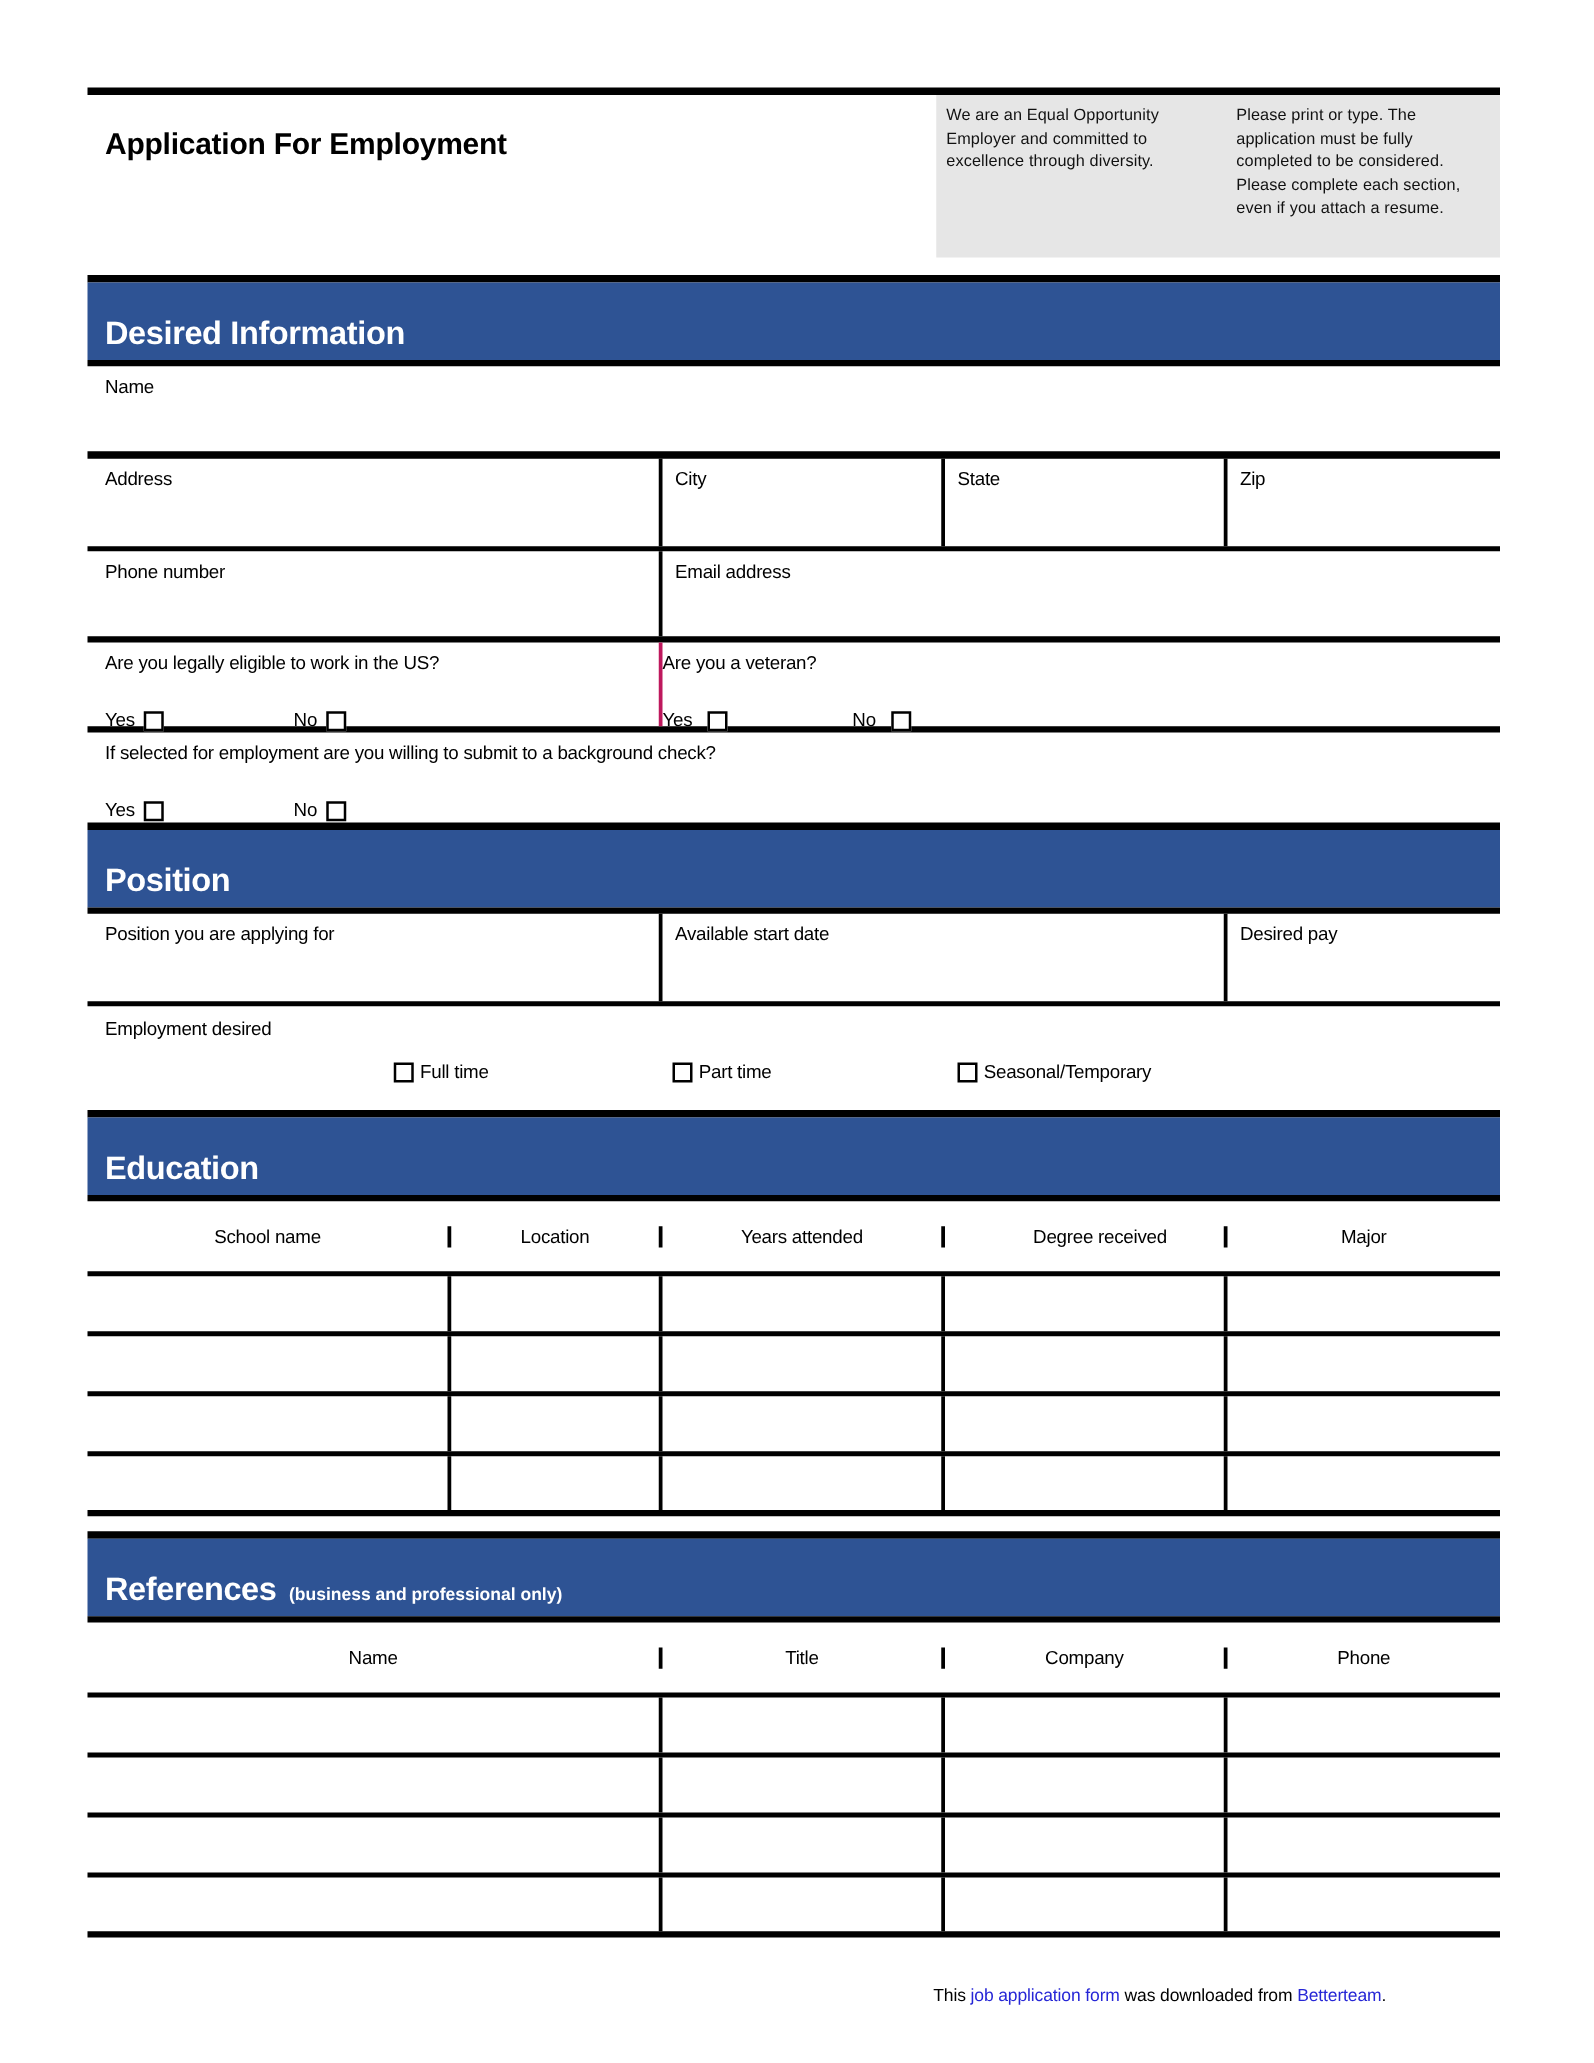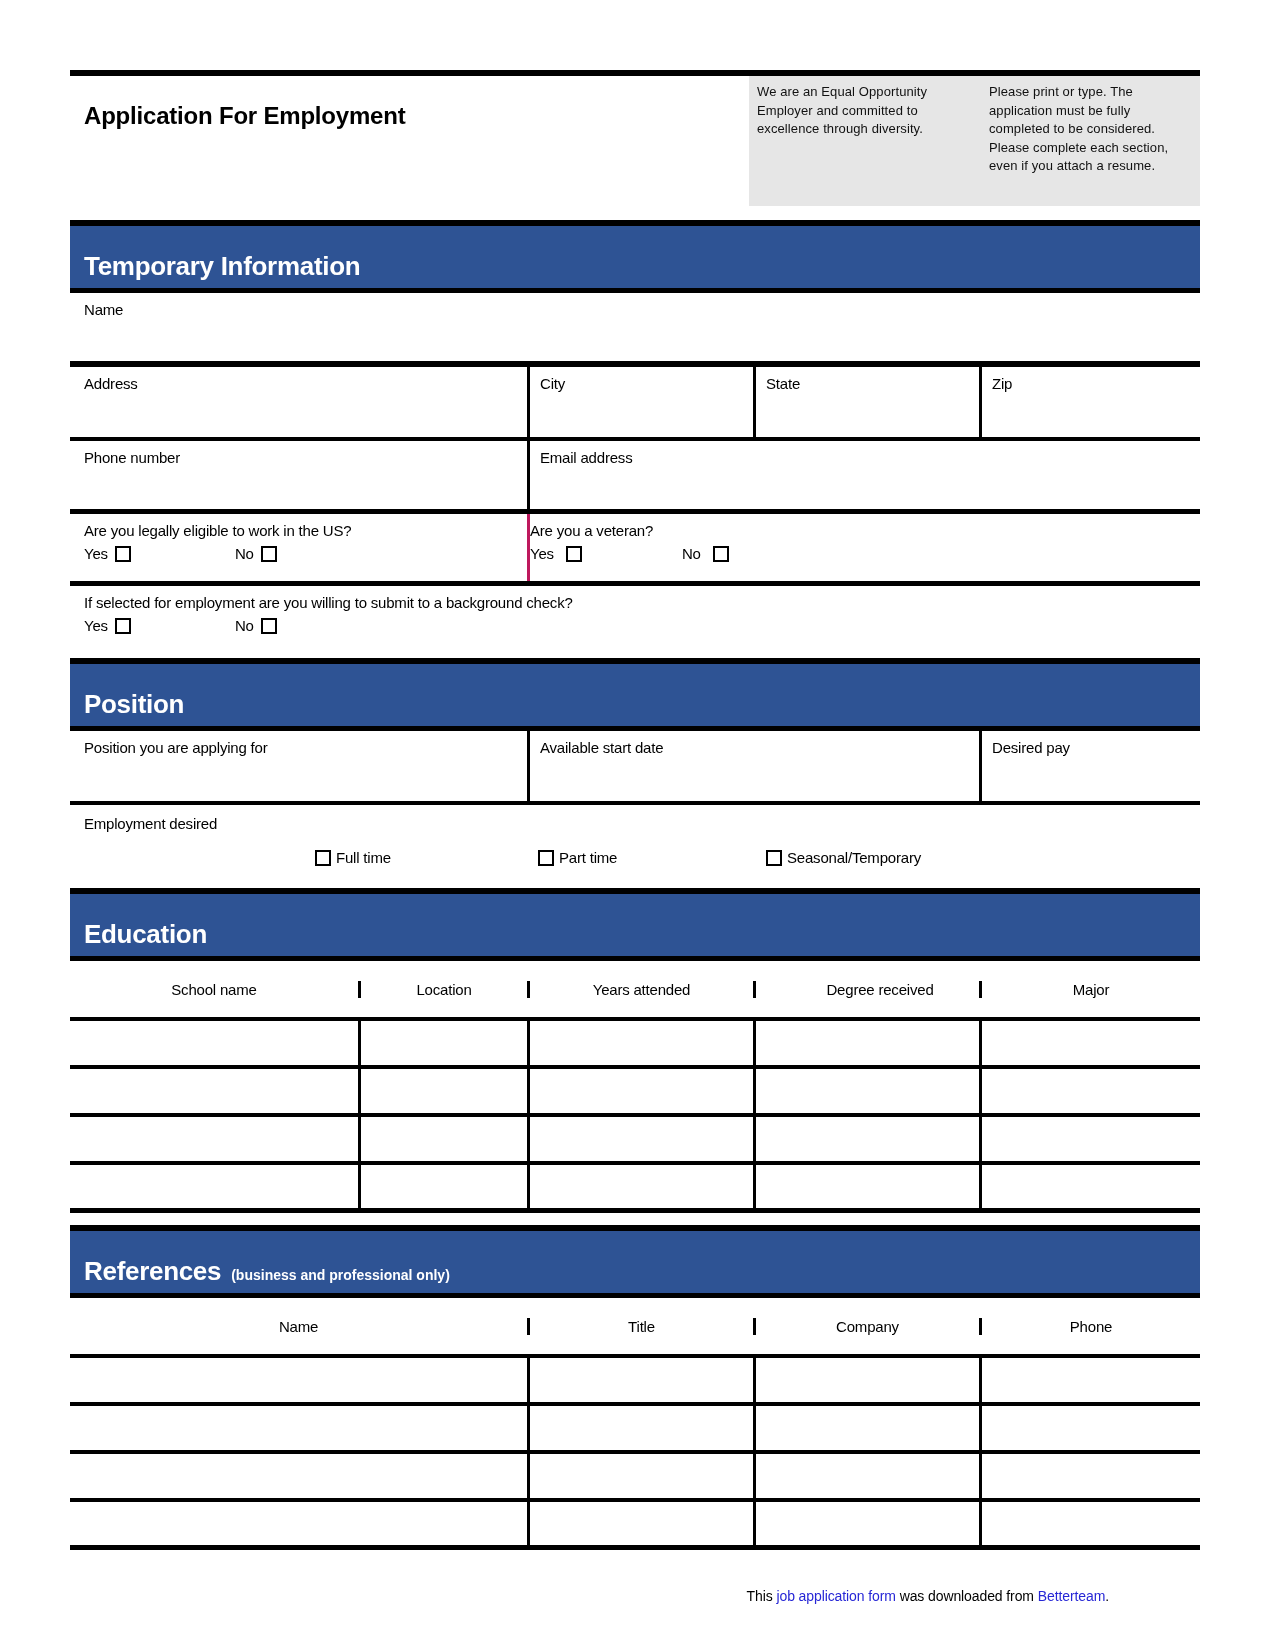--- a/index.html
+++ b/index.html
@@ -39,21 +39,21 @@
   .r-elig  { height:72px; border-bottom:5px solid #000; }
   .r-bg    { height:72px; }
   .r-pos   { height:74px; border-bottom:4px solid #000; }
   .w457 { width:457px; } .w226 { width:226px; } .w221 { width:221px; }
   .w673 { width:673px; } .w452 { width:452px; }
   .q-cell { padding-top:8px; }
   .q-cell.first { padding-left:14px; }
   .q-cell.second { padding-left:0; border-left:3px solid #be185d; }
 
   
-  .yn { display:flex; align-items:center; margin-top:6px; font-size:15px; letter-spacing:-0.2px; }
+  .yn { display:flex; align-items:center; margin-top:29px; font-size:15px; letter-spacing:-0.2px; }
   .cb { display:inline-block; width:16px; height:16px; border:2px solid #000; background:#fff; margin-left:7px; flex:0 0 auto; }
   .yn .no { margin-left:104px; }
   .yn.vet .cb { margin-left:12px; }
   .yn.vet .no { margin-left:100px; }
 
   
   .emp-block { height:83px; padding:10px 0 0 14px; position:relative; }
   .emp-opts { position:absolute; left:0; top:44px; width:100%; height:24px; }
   .emp-opt { position:absolute; display:flex; align-items:center; font-size:15px; letter-spacing:-0.2px; }
   .emp-opt .cb { margin:0 5px 0 0; }
@@ -85,21 +85,21 @@
     <div class="hdr">
       <h1 class="doc-title">Application For Employment</h1>
       <div class="notice-box">
         <div class="notice left">We are an Equal Opportunity Employer and committed to excellence through diversity.</div>
         <div class="notice right">Please print or type. The application must be fully completed to be considered. Please complete each section, even if you attach a resume.</div>
       </div>
     </div>
 
     <div class="rule6 mt14"></div>
     <div class="band">
-      <span class="big">Temporary Information</span>
+      <span class="big">Desired Information</span>
     </div>
     <div class="rule5"></div>
 
     <div class="name-block">
       <span class="lbl">Name</span>
     </div>
 
     <div class="rule6"></div>
 
     <div class="row r-addr">

